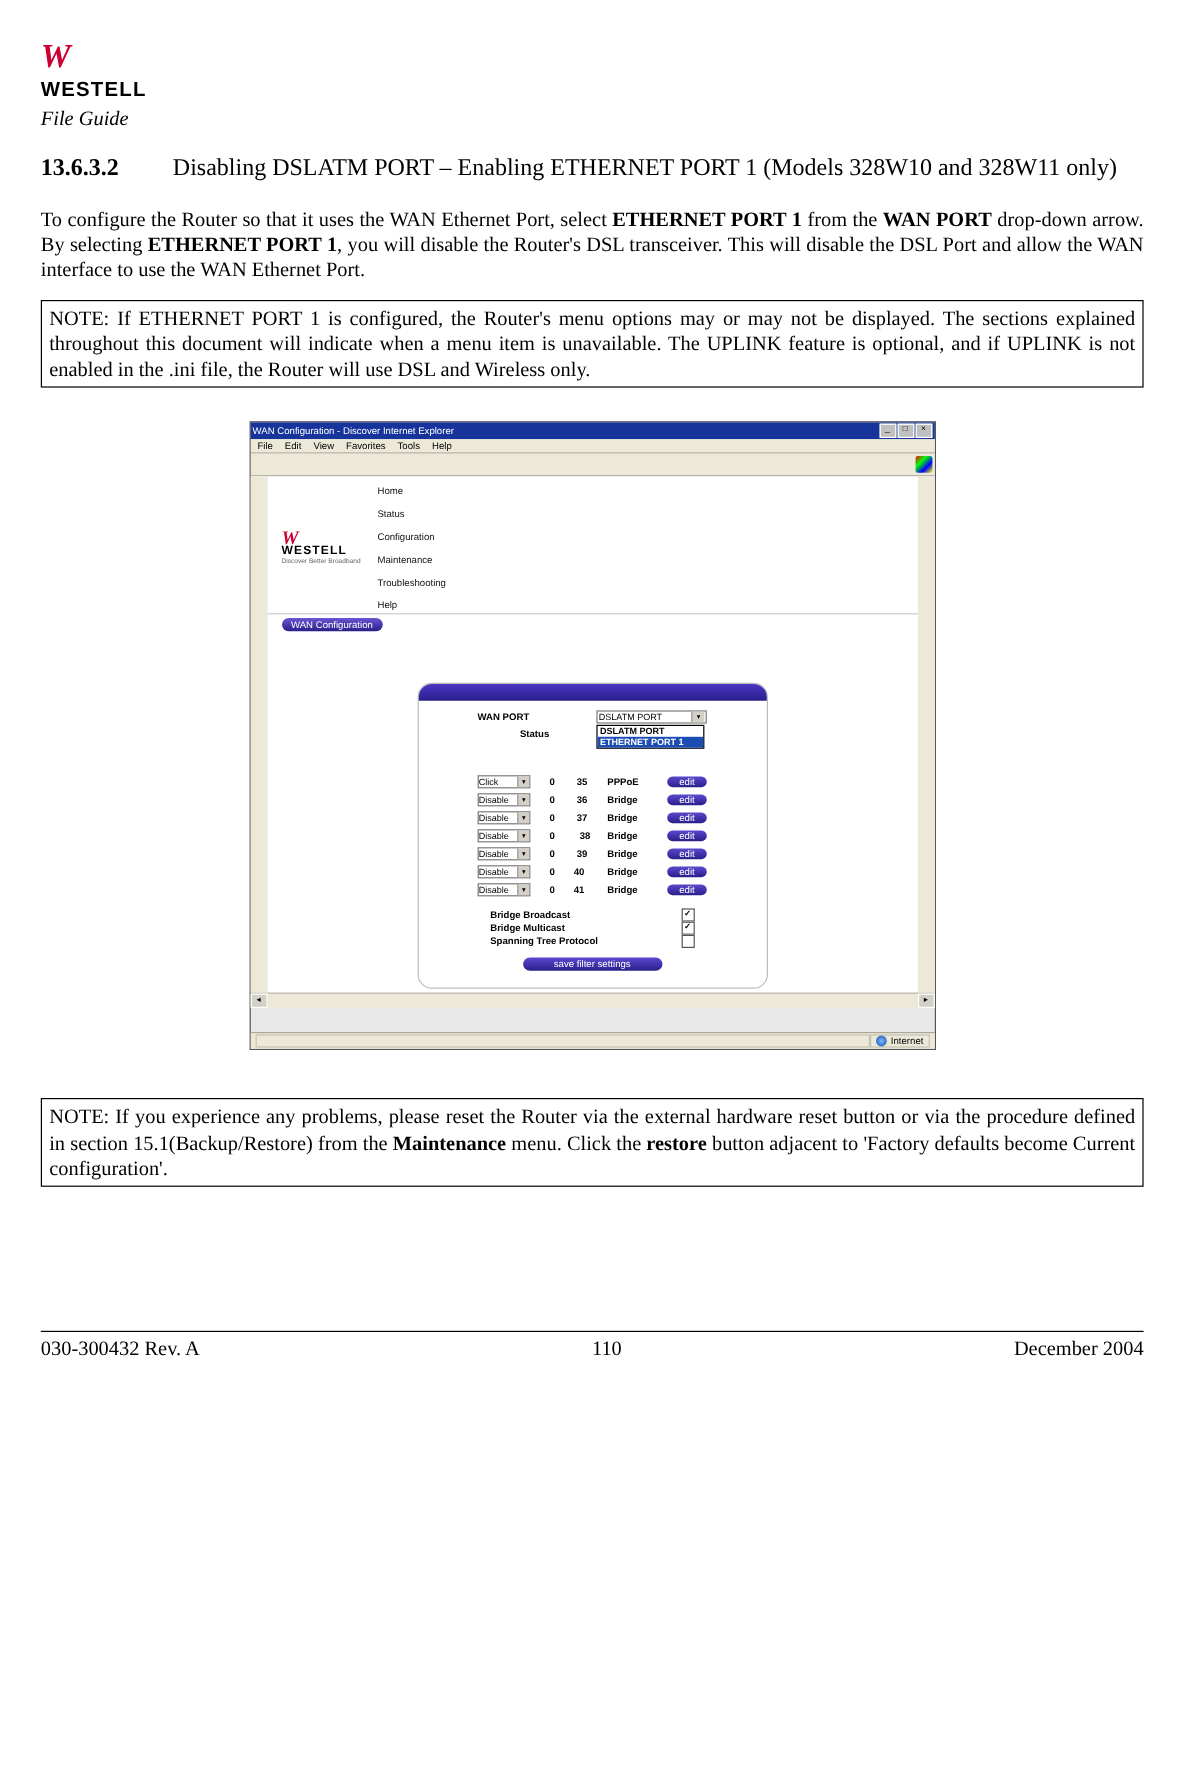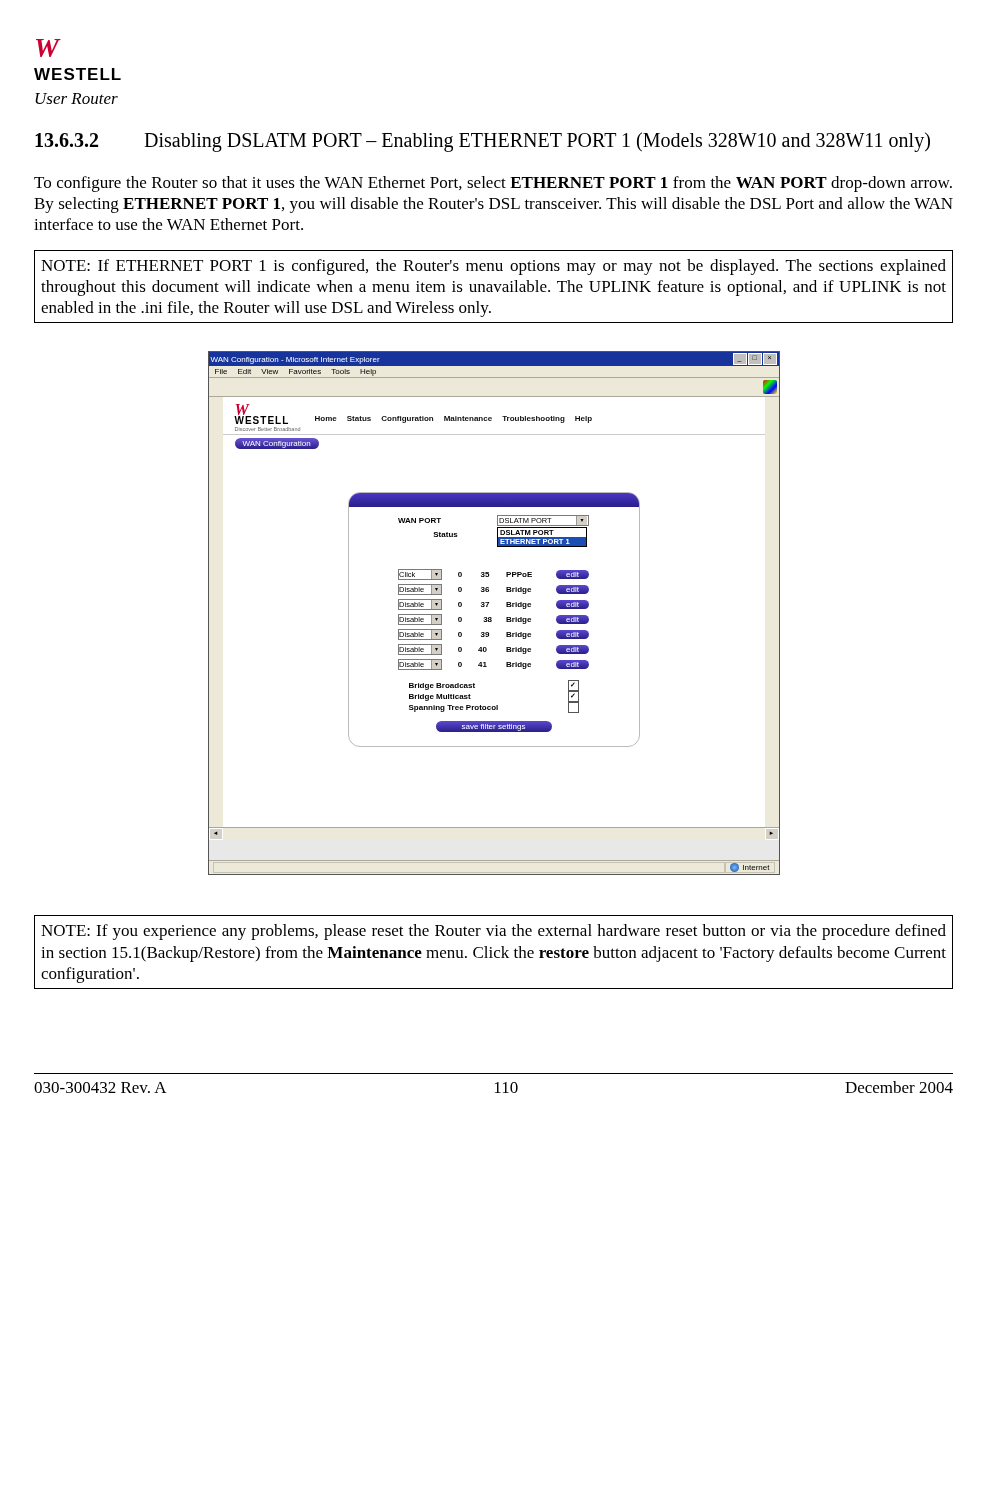--- a/index.html
+++ b/index.html
@@ -154,22 +154,23 @@
     gap: 14px;
     border-bottom: 1px solid #ccc;
   }
   .inner-logo .t1 { font-family: Georgia, serif; font-weight: bold; font-style: italic; color: #cc0033; font-size: 16px; letter-spacing: -1px; line-height: 0.6; }
   .inner-logo .t2 { font-family: Arial, sans-serif; font-weight: 900; font-size: 10px; letter-spacing: 1px; color: #000; }
   .inner-logo .t3 { font-size: 5.5px; color: #666; }
   .nav-tabs {
     display: flex;
     gap: 10px;
     font-size: 8px;
-    font-weight: bold;
+    font-weight: normal;
     color: #111;
+    flex-direction: column;
   }
   .subnav {
     padding: 3px 12px;
   }
   .subnav-btn {
     background: linear-gradient(#6a55d4, #2a1f8a);
     color: #fff;
     border-radius: 7px;
     padding: 1px 8px;
     font-size: 8px;
@@ -317,54 +318,54 @@
   }
   .hscroll .ar {
     width: 12px;
     background: #d4d0c8;
     border: 1px solid #fff;
     font-size: 7px;
     text-align: center;
   }
   .footer {
     border-top: 1.5px solid #000;
-    margin-top: 84px;
+    margin-top: 120px;
     padding-top: 4px;
     display: flex;
     justify-content: space-between;
     font-size: 17px;
   }
   b.inl { font-weight: bold; }
 </style>
 </head>
 <body>
 
 <div class="header-row">
   <div class="logo">
     <div class="logo-top">W</div>
     <div class="logo-bottom">WESTELL</div>
   </div>
-  <div class="subtitle-row">User Router</div>
+  <div class="subtitle-row">File Guide</div>
 </div>
 
 <div class="section-number">
   <div class="section-num">13.6.3.2</div>
   <div class="section-title">Disabling DSLATM PORT – Enabling ETHERNET PORT 1 (Models 328W10  and 328W11 only)</div>
 </div>
 
 <div class="body-text">
   <span>To configure the Router so that it uses the WAN Ethernet Port, select </span><b class="inl">ETHERNET PORT 1</b><span> from the </span><b class="inl">WAN PORT</b><span> drop-down arrow. By selecting </span><b class="inl">ETHERNET PORT 1</b><span>, you will disable the Router's DSL transceiver. This will disable the DSL Port and allow the WAN interface to use the WAN Ethernet Port.</span>
 </div>
 
 <div class="note-box">NOTE: If ETHERNET PORT 1 is configured, the Router's menu options may or may not be displayed. The sections explained throughout this document will indicate when a menu item is unavailable. The UPLINK feature is optional, and if UPLINK is not enabled in the .ini file, the Router will use DSL and Wireless only.</div>
 
 <div class="screenshot-container">
   <div class="browser-window">
     <div class="title-bar">
-      <span>WAN Configuration - Microsoft Internet Explorer</span>
+      <span>WAN Configuration - Discover Internet Explorer</span>
       <div class="title-bar-right">
         <div class="win-btn">_</div>
         <div class="win-btn">□</div>
         <div class="win-btn">×</div>
       </div>
     </div>
     <div class="menu-bar">
       <span>File</span>
       <span>Edit</span>
       <span>View</span>

